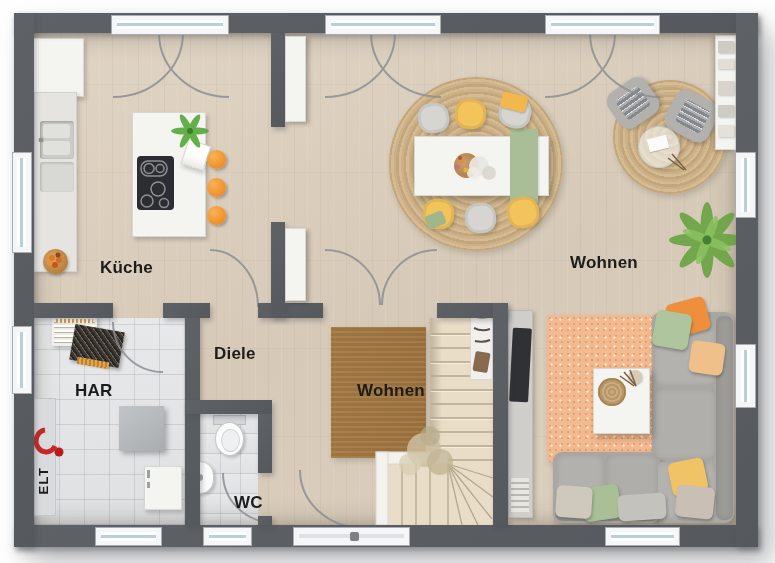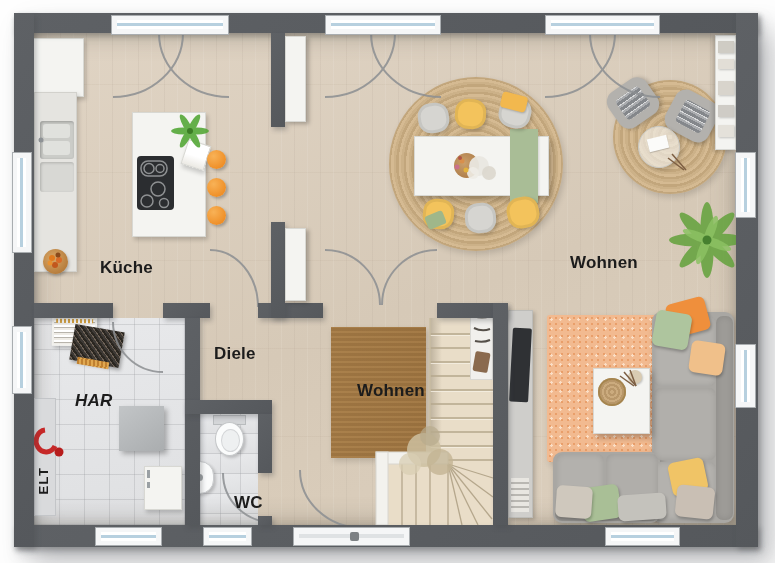--- a/index.html
+++ b/index.html
@@ -357,17 +357,17 @@
   <div class="abs winH" style="left:605px;top:527px;width:75px;height:19px;"></div>
   <div class="abs" style="left:293px;top:527px;width:117px;height:19px;background:#f5f6f7;border:1px solid #a9adb0;box-sizing:border-box;">
     <div class="abs" style="left:5px;top:6px;right:5px;height:4px;background:#dfe2e4;"></div>
     <div class="abs" style="left:56px;top:4px;width:9px;height:9px;background:#7d8184;border-radius:2px;"></div>
   </div>
 
   <div class="abs lbl" style="left:100px;top:258px;">Küche</div>
   <div class="abs lbl" style="left:570px;top:253px;">Wohnen</div>
   <div class="abs lbl" style="left:214px;top:344px;">Diele</div>
   <div class="abs lbl" style="left:357px;top:381px;">Wohnen</div>
-  <div class="abs lbl" style="left:75px;top:391px;font-style:italic;">HAR</div>
+  <div class="abs lbl" style="left:75px;top:381px;">HAR</div>
   <div class="abs lbl" style="left:234px;top:493px;">WC</div>
   <div class="abs lbl lblV" style="left:23px;top:473px;width:40px;text-align:center;">ELT</div>
 
 </div>
 
 </body></html>

